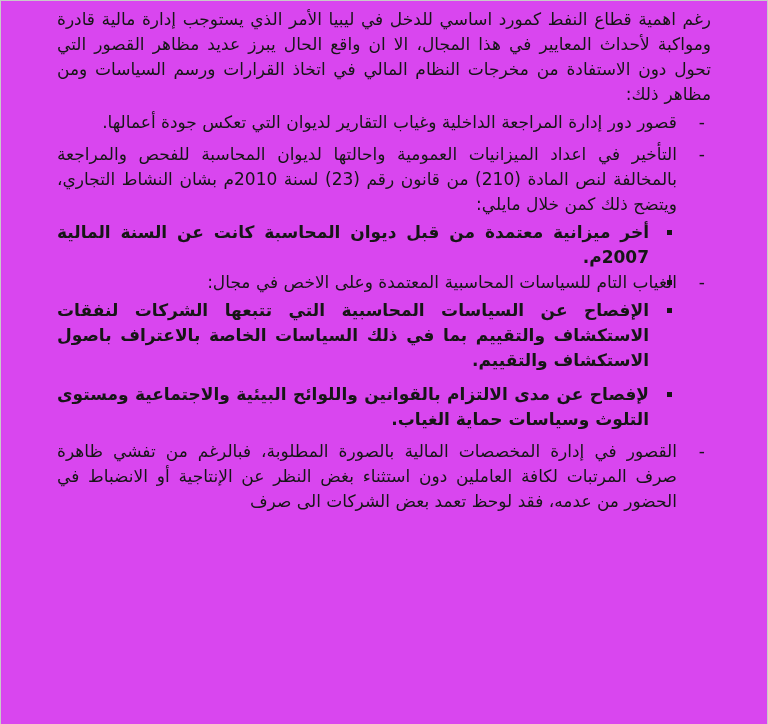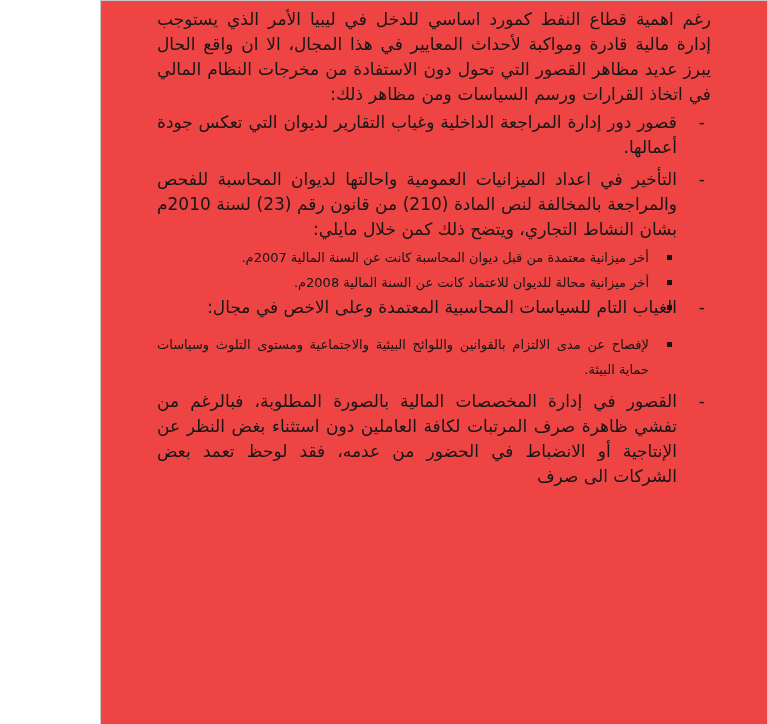--- a/index.html
+++ b/index.html
@@ -11,23 +11,23 @@
   body {
     width: 768px;
     height: 724px;
     overflow: hidden;
     font-family: "DejaVu Sans", "Liberation Sans", sans-serif;
   }
 
   #page {
     position: relative;
     box-sizing: border-box;
-    width: 668px;
+    width: 768px;
     height: 724px;
-    background: #ef4444;
+    background: #d946ef;
     border-left: 1px solid #c9c9c9;
     border-right: 1px solid #c9c9c9;
     border-top: 1px solid #c9c9c9;
     border-bottom: none;
     overflow: hidden;
   }
 
   #doc-body {
     position: absolute;
     top: 6px;
@@ -67,24 +67,25 @@
     line-height: 25px;
     text-align: right;
     color: #161616;
   }
 
   
   .l2 {
     position: relative;
     margin: 0;
     padding-right: 62px;
-    font-size: 13px;
+    font-size: 17px;
     line-height: 25px;
     text-align: justify;
     text-align-last: right;
+    font-weight: bold;
   }
   .l2 > .mk {
     position: absolute;
     right: 39px;
     top: 0;
     width: 12px;
     line-height: 25px;
     text-align: center;
     font-size: 11px;
     color: #161616;
@@ -126,47 +127,50 @@
 
     <div class="gap-xs"></div>
 
     <div class="l2">
       <span class="mk"><span class="sq"></span></span>
       <span>أخر ميزانية معتمدة من قبل ديوان المحاسبة كانت عن السنة المالية 2007م.</span>
     </div>
 
     <div class="l2">
       <span class="mk"><span class="sq"></span></span>
-      <span>أخر ميزانية محالة للديوان للاعتماد كانت عن السنة المالية 2008م.</span>
     </div>
 
 
     <div class="l2">
       <span class="mk"><span class="sq"></span></span>
     </div>
 
     <div class="l1">
       <span class="mk">-</span>
       <span>الغياب التام للسياسات المحاسبية المعتمدة وعلى الاخص في مجال:</span>
     </div>
 
     <div class="gap-xs"></div>
 
+    <div class="l2">
+      <span class="mk"><span class="sq"></span></span>
+      <span>الإفصاح عن السياسات المحاسبية التي تتبعها الشركات لنفقات الاستكشاف والتقييم بما في ذلك السياسات الخاصة بالاعتراف باصول الاستكشاف والتقييم.</span>
+    </div>
 
     <div class="gap-xs"></div>
 
 
     <div class="gap-xs"></div>
 
 
     <div class="gap-xs"></div>
 
     <div class="l2">
       <span class="mk"><span class="sq"></span></span>
-      <span>لإفصاح عن مدى الالتزام بالقوانين واللوائح البيئية والاجتماعية ومستوى التلوث وسياسات حماية البيئة.</span>
+      <span>لإفصاح عن مدى الالتزام بالقوانين واللوائح البيئية والاجتماعية ومستوى التلوث وسياسات حماية الغياب.</span>
     </div>
 
     <div class="gap-sm"></div>
 
     <div class="l1">
       <span class="mk">-</span>
       <span>القصور في إدارة المخصصات المالية بالصورة المطلوبة، فبالرغم من تفشي ظاهرة صرف المرتبات لكافة العاملين دون استثناء بغض النظر عن الإنتاجية أو الانضباط في الحضور من عدمه، فقد لوحظ تعمد بعض الشركات الى صرف</span>
     </div>
 
   </div>

